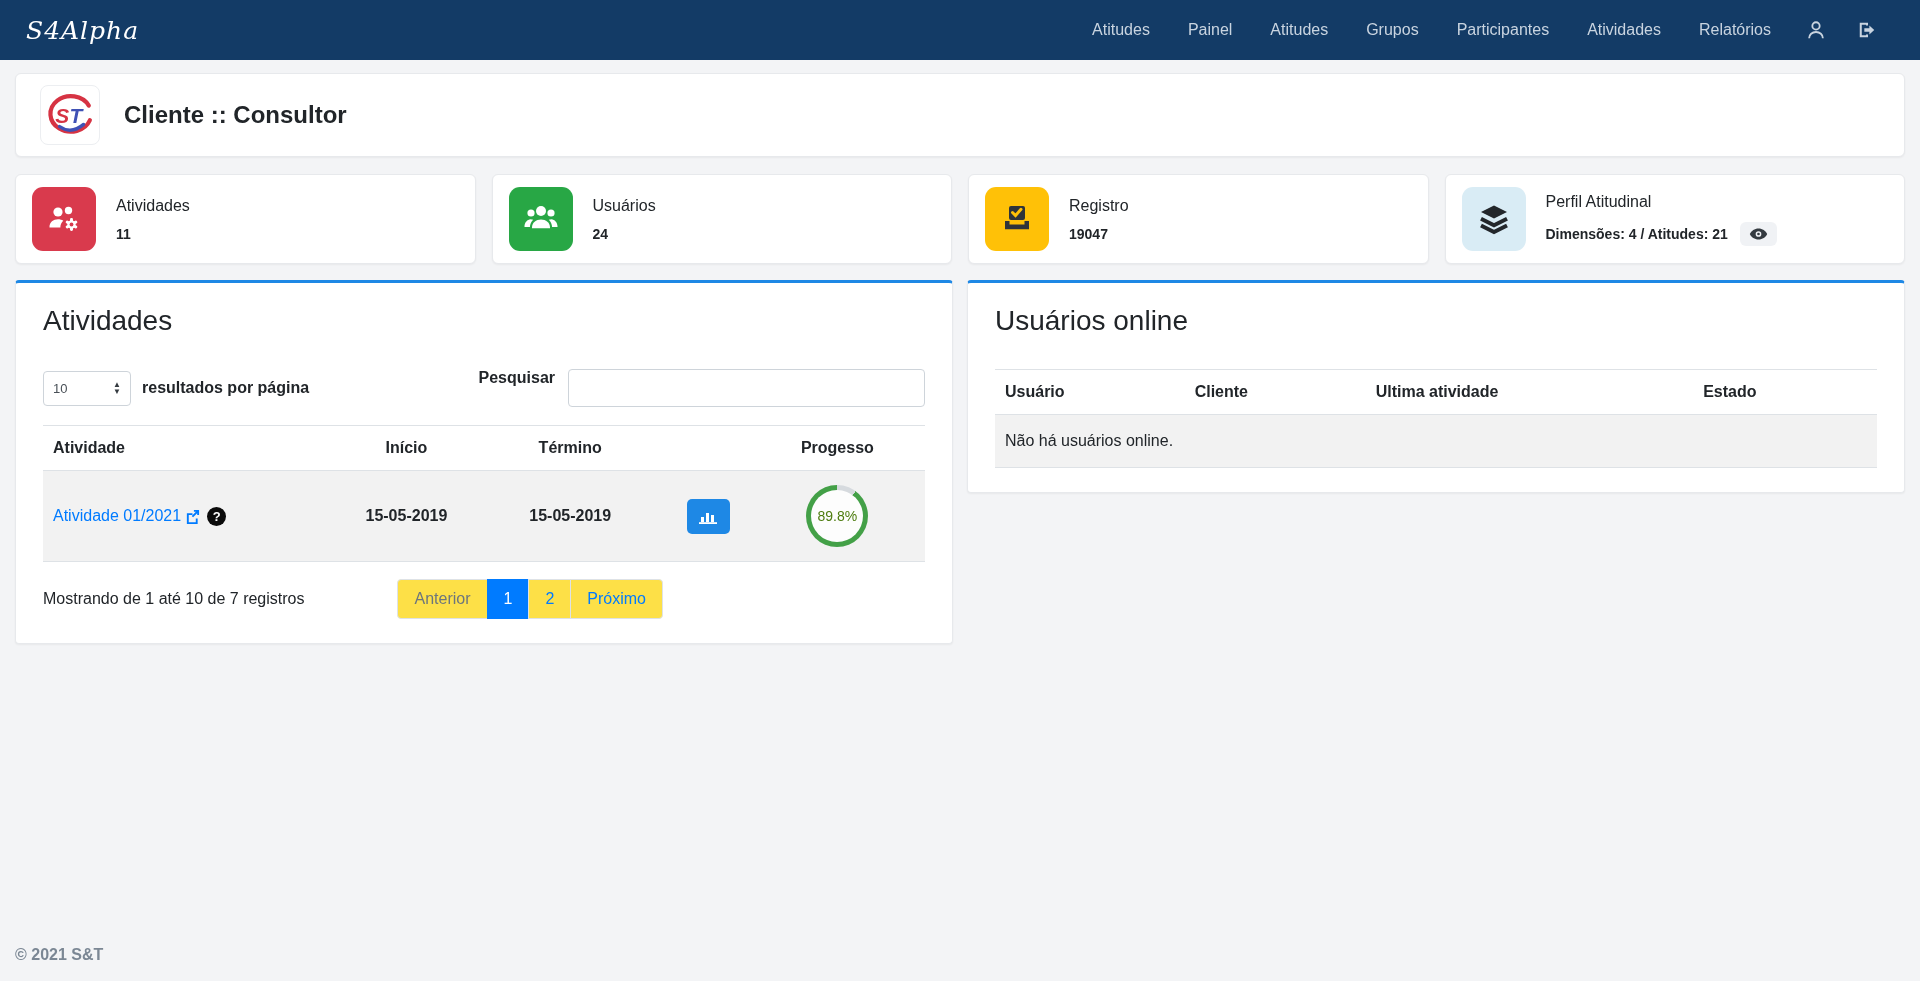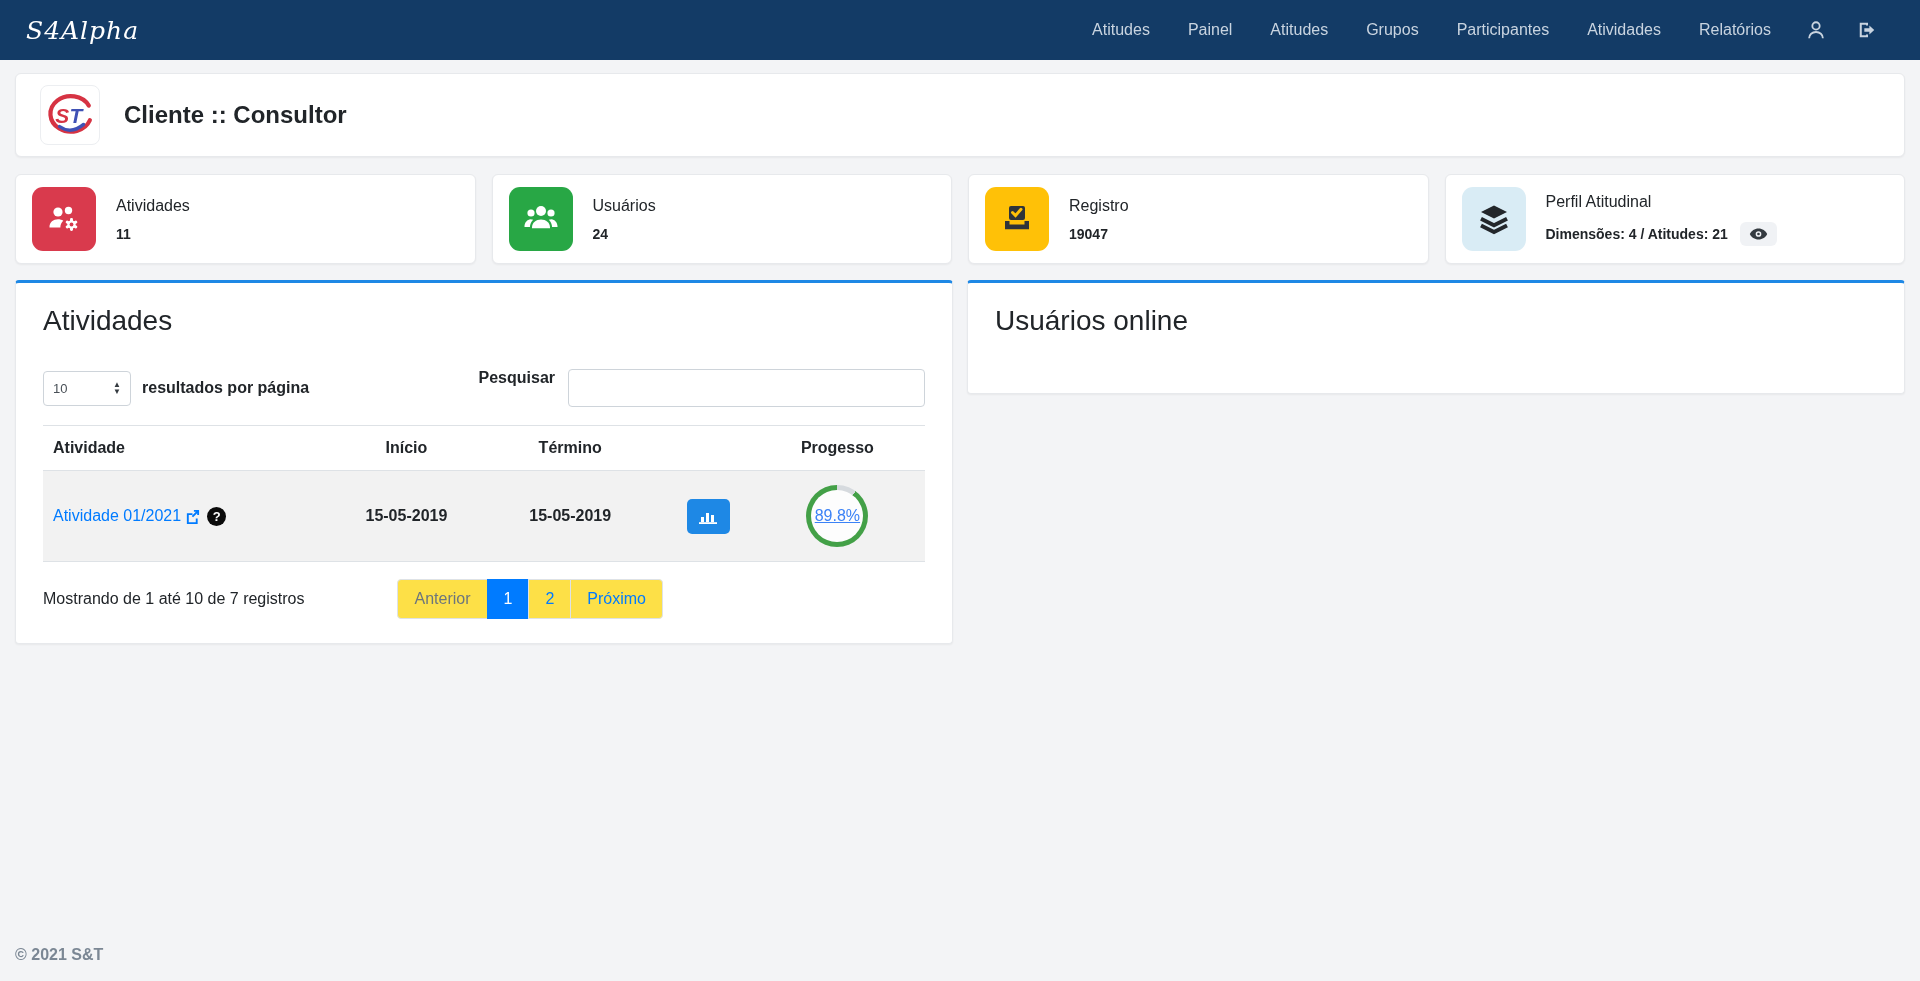--- a/index.html
+++ b/index.html
@@ -51,21 +51,21 @@
   .c1 { width:32%; text-align:left; display:flex; align-items:center; gap:4px; }
   .c2 { width:18%; text-align:center; }
   .c3 { width:20%; text-align:center; }
   .c4 { width:12%; text-align:center; }
   .c5 { width:18%; text-align:center; display:flex; justify-content:center; }
   .activity-link { color:#007bff; font-size:16px; text-decoration:none; cursor:pointer; }
   .q-badge { width:19px; height:19px; border-radius:50%; background:#0b0b0b; color:#fff; font-weight:bold; font-size:13px; display:inline-flex; align-items:center; justify-content:center; cursor:pointer; margin-left:3px; }
   .date-cell { font-weight:bold; font-size:16px; }
   .chart-btn { width:43px; height:35px; background:#1e88e5; border:none; border-radius:5px; display:inline-flex; align-items:center; justify-content:center; cursor:pointer; }
   .donut { width:62px; height:62px; border-radius:50%; position:relative; background:conic-gradient(#d6dade 0 10.2%, #43a047 10.2% 100%); }
-  .donut-inner { position:absolute; inset:5px; background:#fdfdfd; border-radius:50%; display:flex; align-items:center; justify-content:center; font-size:16px; color:#3b82f6;text-decoration:underline; }
+  .donut-inner { position:absolute; inset:5px; background:#fdfdfd; border-radius:50%; display:flex; align-items:center; justify-content:center; font-size:14px; color:#4d7c0f; }
   
   .tbl-foot { display:flex; align-items:center; margin-top:17px; }
   .summary { font-size:16px; flex:1.15; }
   .tbl-foot .spacer { flex:0.85; }
   .pagination { display:inline-flex; }
   .page-btn { border:1px solid #dee2e6; background:#fde047; color:#007bff; font-size:16px; padding:10px 16px; cursor:pointer; margin-left:-1px; font-family:"Liberation Sans",sans-serif; }
   .page-btn.prev { color:#6c757d; border-radius:4px 0 0 4px; margin-left:0; }
   .page-btn.next { border-radius:0 4px 4px 0; }
   .page-btn.active { background:#007bff; border-color:#007bff; color:#fff; }
   
@@ -265,19 +265,28 @@
           <button class="page-btn active">1</button>
           <button class="page-btn">2</button>
           <button class="page-btn next">Próximo</button>
         </span>
         <span class="spacer"></span>
       </div>
     </div>
 
     <div class="panel">
       <h2 class="panel-title">Usuários online</h2>
+      <div class="tbl">
+        <div class="tbl-head">
+          <span class="u1">Usuário</span>
+          <span class="u2">Cliente</span>
+          <span class="u3">Ultima atividade</span>
+          <span class="u4">Estado</span>
+        </div>
+        <div class="empty-row">Não há usuários online.</div>
+      </div>
     </div>
 
   </div>
 
   <div class="footer">© 2021 S&amp;T</div>
 
 </div>
 
 </body></html>

